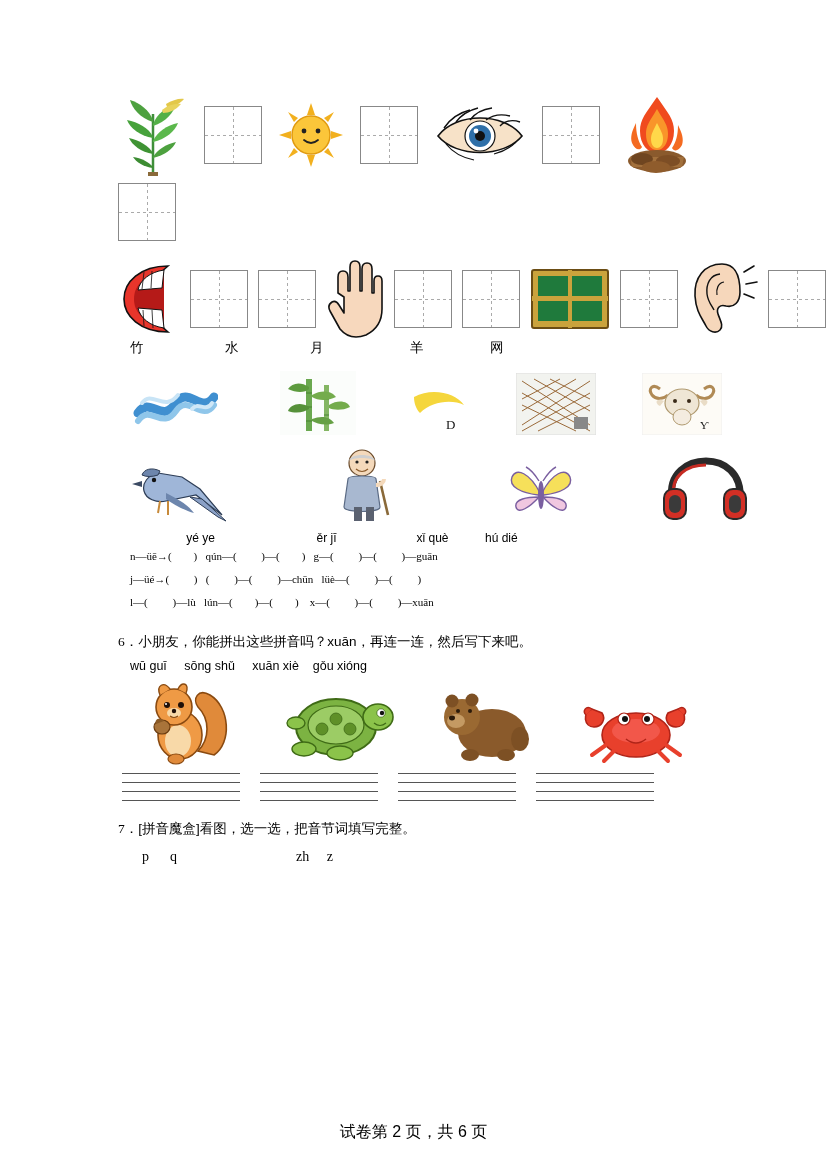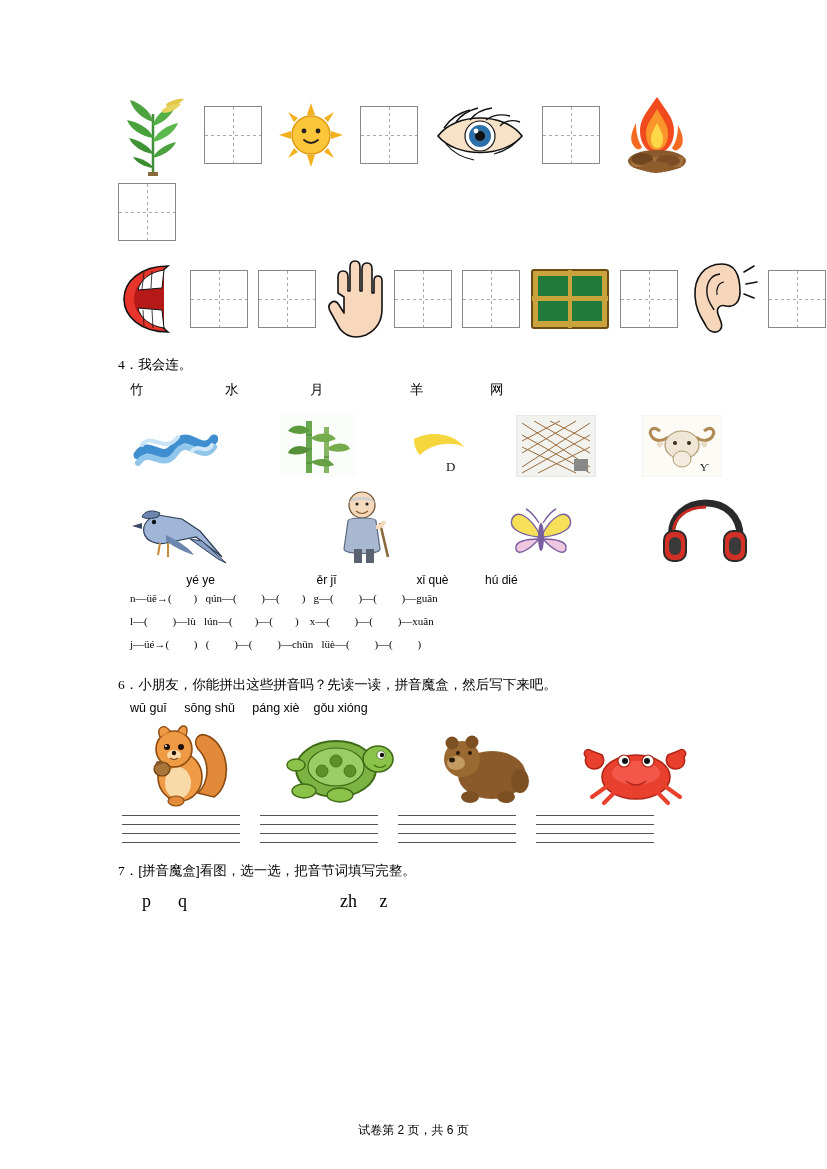--- a/index.html
+++ b/index.html
@@ -135,35 +135,35 @@
     background: #555;
     display: block;
   }
   .four-line i:nth-child(1) { top: 0; }
   .four-line i:nth-child(2) { top: 9px; }
   .four-line i:nth-child(3) { top: 18px; }
   .four-line i:nth-child(4) { top: 27px; }
 
   
   .q7-letters {
-    font-size: 18px;
+    font-size: 14px;
     margin-left: 24px;
     margin-top: 10px;
     white-space: pre;
     font-family: "Liberation Serif", serif;
   }
 
   
   .footer {
     position: absolute;
     left: 0;
     top: 1122px;
     width: 827px;
     text-align: center;
-    font-size: 12px;
+    font-size: 16px;
     color: #000;
   }
 </style>
 </head>
 <body>
 
 <div class="page">
   <div class="content">
 
     <div class="row" id="row1">
@@ -282,23 +282,20 @@
           <line x1="56" y1="12" x2="66" y2="6"></line>
           <line x1="58" y1="24" x2="69" y2="22"></line>
           <line x1="56" y1="34" x2="66" y2="38"></line>
         </g>
       </svg>
 
       <div class="tzg"></div>
 
     </div>
 
-    <div class="qhead">
-      <span class="num">4．</span><span>我会连。</span>
-    </div>
 
     <div class="q4-chars">
       <span style="width:95px">竹</span>
       <span style="width:85px">水</span>
       <span style="width:100px">月</span>
       <span style="width:80px">羊</span>
       <span>网</span>
     </div>
 
     <div class="q4-row-imgs" style="height:70px">
@@ -412,27 +409,27 @@
     </div>
 
     <div class="q4-pinyin">
       <span style="width:145px">yé ye</span>
       <span style="width:107px">ěr jī</span>
       <span style="width:105px">xǐ què</span>
       <span>hú dié</span>
     </div>
 
     <div class="q5-line">n—üē→(        )   qún—(         )—(        )   g—(         )—(         )—guān</div>
+    <div class="q5-line">j—üé→(         )   (         )—(         )—chūn   lüè—(         )—(         )</div>
     <div class="q5-line">l—(         )—lù   lún—(        )—(        )    x—(         )—(         )—xuān</div>
-    <div class="q5-line">j—üé→(         )   (         )—(         )—chūn   lüè—(         )—(         )</div>
 
     <div class="qhead" style="margin-top:18px">
-      <span class="num">6．</span><span>小朋友，你能拼出这些拼音吗？先读一读，拼音魔盒，然后写下来吧。</span>
-    </div>
-    <div class="q6-pinyin">wū guī     sōng shǔ     páng xiè    gǒu xióng</div>
+      <span class="num">6．</span><span>小朋友，你能拼出这些拼音吗？xuān，再连一连，然后写下来吧。</span>
+    </div>
+    <div class="q6-pinyin">wū guī     sōng shǔ     xuān xiè    gǒu xióng</div>
 
     <div class="q6-imgs">
 
       <svg class="pic" width="96" height="86" viewBox="0 0 96 86" style="margin-left:18px">
         <path d="M78 76 C96 64 94 28 74 16 C62 9 56 20 62 28 C74 40 74 60 62 72 Z" fill="#e08a3a" stroke="#8a4a10" stroke-width="1.6"></path>
         <ellipse cx="44" cy="56" rx="22" ry="24" fill="#ef9a45" stroke="#8a4a10" stroke-width="1.6"></ellipse>
         <ellipse cx="42" cy="62" rx="13" ry="16" fill="#f8d9a8"></ellipse>
         <circle cx="38" cy="28" r="18" fill="#ef9a45" stroke="#8a4a10" stroke-width="1.6"></circle>
         <path d="M24 16 C20 6 28 2 34 10" fill="#ef9a45" stroke="#8a4a10" stroke-width="1.4"></path>
         <path d="M50 14 C54 4 46 2 42 10" fill="#ef9a45" stroke="#8a4a10" stroke-width="1.4"></path>

